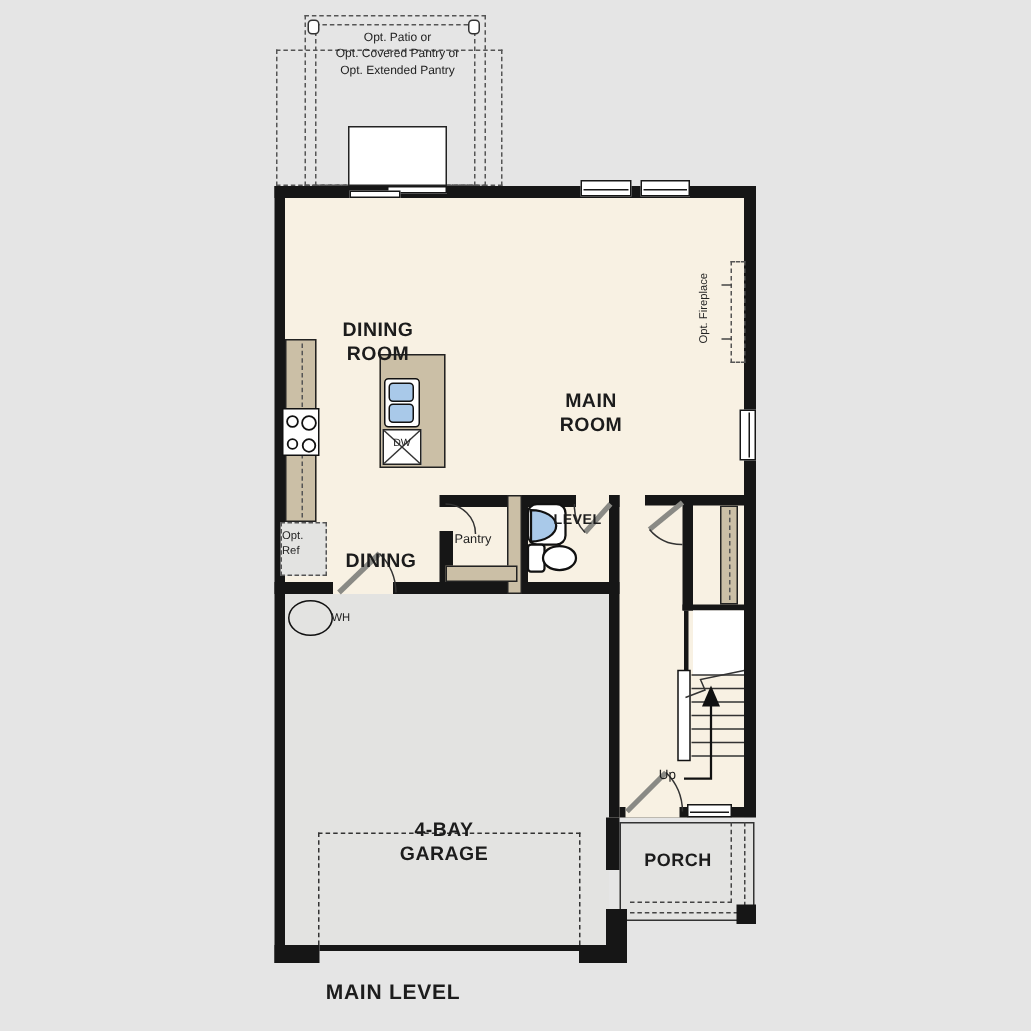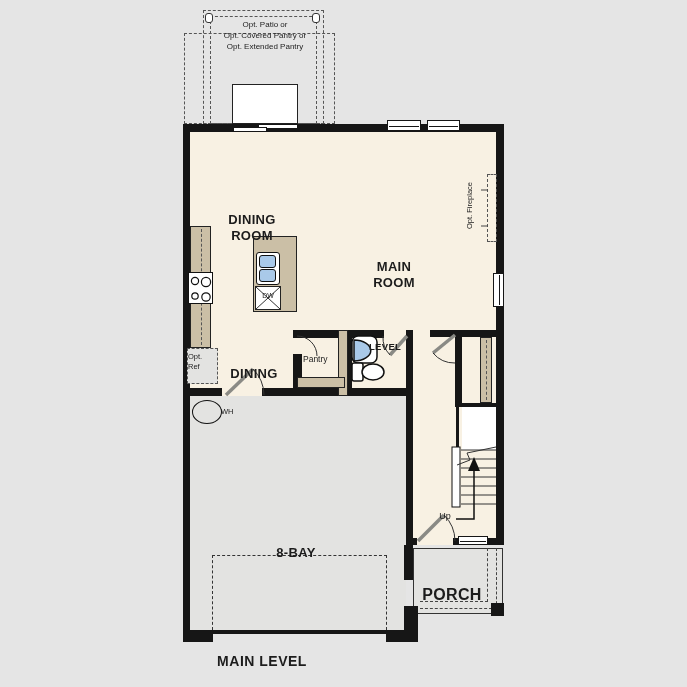--- a/index.html
+++ b/index.html
@@ -191,19 +191,20 @@
     <div>ROOM</div>
   </div>
   <div class="lbl big" style="left:344px;top:211px;width:100px;">
     <div>MAIN</div>
     <div>ROOM</div>
   </div>
   <div class="lbl big" style="left:204px;top:318px;width:100px;">DINING</div>
   <div class="lbl small" style="left:303px;top:354px;width:40px;text-align:left;">Pantry</div>
   <div class="lbl" style="left:369px;top:341px;width:42px;font-size:9.5px;text-align:left;">LEVEL</div>
   <div class="lbl big" style="left:236px;top:497px;width:120px;">
-    <div>8-BAY</div>
-  </div>
-  <div class="lbl" style="left:416px;top:566px;width:72px;font-size:16px;margin-top:19px;">PORCH</div>
+    <div>4-BAY</div>
+    <div>GARAGE</div>
+  </div>
+  <div class="lbl" style="left:416px;top:566px;width:72px;font-size:12px;">PORCH</div>
   <div class="lbl small" style="left:435px;top:511px;width:20px;font-size:9px;">Up</div>
   <div class="lbl" style="left:182px;top:653px;width:160px;font-size:14px;text-align:center;letter-spacing:.5px;">MAIN LEVEL</div>
 
 </div>
 
 </body></html>

